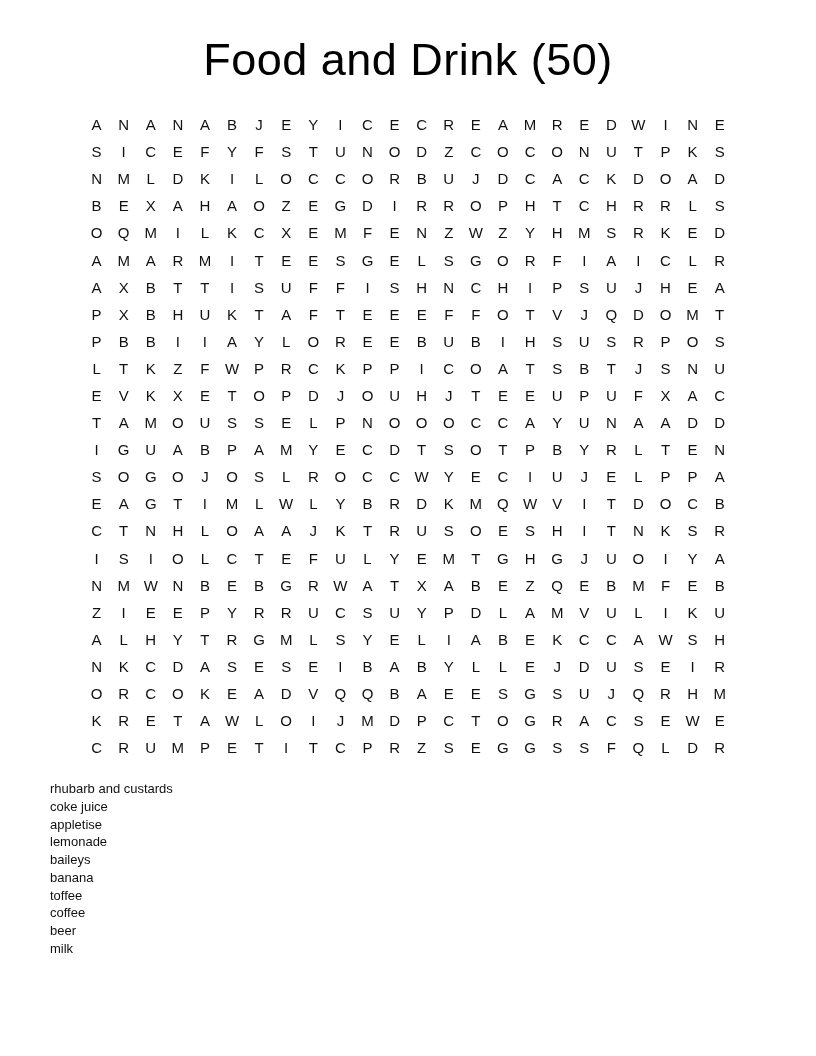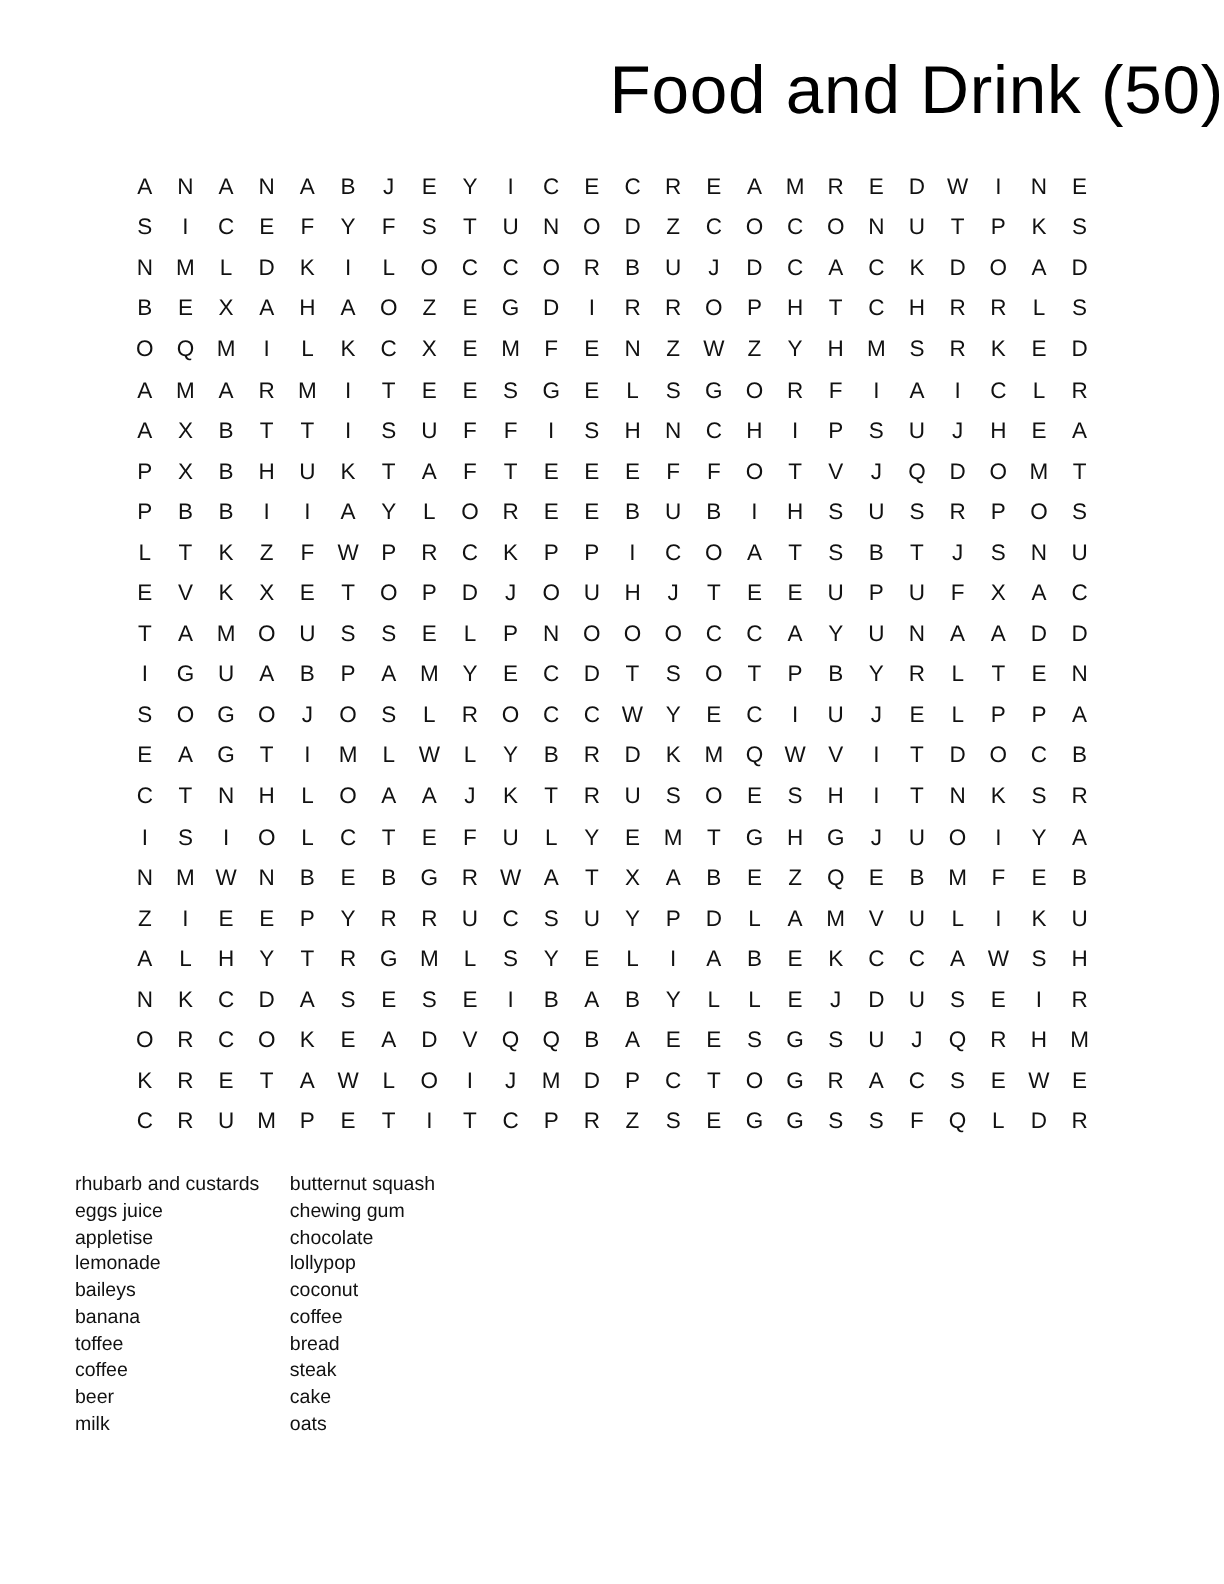--- a/index.html
+++ b/index.html
@@ -10,21 +10,21 @@
     position: relative;
     font-family: "Liberation Sans", sans-serif;
     color: #000000;
     overflow: hidden;
   }
   .page-title {
     position: absolute;
     top: 34px;
     left: 0;
     width: 816px;
-    text-align: right;
+    text-align: center;
     font-size: 45px;
     font-weight: 400;
     line-height: 52px;
     color: #000000;
     letter-spacing: 0.5px;
   }
   .letter-grid {
     position: absolute;
     top: 111px;
     left: 83px;
@@ -639,35 +639,23 @@
     <span class="grid-cell">F</span>
     <span class="grid-cell">Q</span>
     <span class="grid-cell">L</span>
     <span class="grid-cell">D</span>
     <span class="grid-cell">R</span>
   </div>
 
 <div class="word-list">
     <div class="word-col">
       <div class="word-item">rhubarb and custards</div>
-      <div class="word-item">eggs juice</div>
+      <div class="word-item">coke juice</div>
       <div class="word-item">appletise</div>
       <div class="word-item">lemonade</div>
       <div class="word-item">baileys</div>
       <div class="word-item">banana</div>
       <div class="word-item">toffee</div>
       <div class="word-item">coffee</div>
       <div class="word-item">beer</div>
       <div class="word-item">milk</div>
     </div>
-    <div class="word-col">
-      <div class="word-item">butternut squash</div>
-      <div class="word-item">chewing gum</div>
-      <div class="word-item">chocolate</div>
-      <div class="word-item">lollypop</div>
-      <div class="word-item">coconut</div>
-      <div class="word-item">coffee</div>
-      <div class="word-item">bread</div>
-      <div class="word-item">steak</div>
-      <div class="word-item">cake</div>
-      <div class="word-item">oats</div>
-    </div>
   </div>
 
 </body></html>

